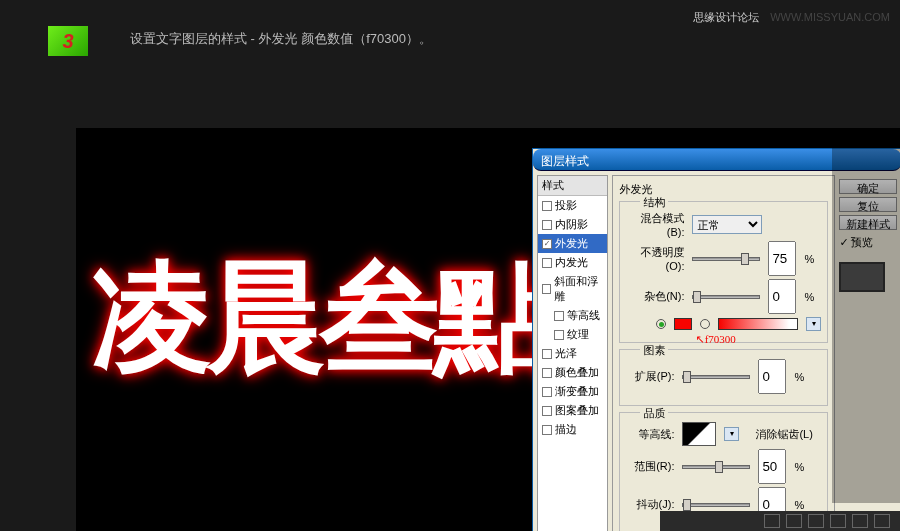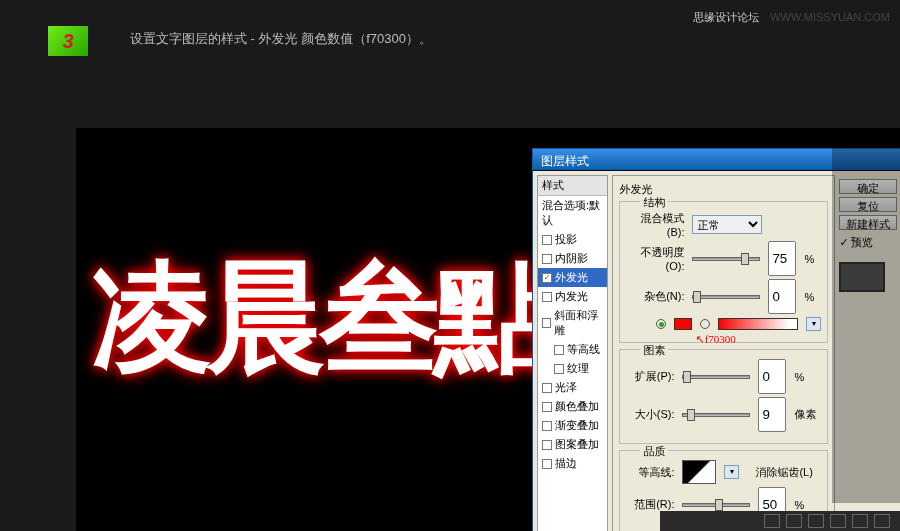--- a/index.html
+++ b/index.html
@@ -5,21 +5,21 @@
   * { box-sizing: border-box; margin: 0; padding: 0; }
   body { background: #1a1a1a; font-family: "Microsoft YaHei", sans-serif; width: 900px; height: 531px; overflow: hidden; position: relative; }
   .header-bar { position: absolute; top: 10px; right: 10px; color: #555; font-size: 11px; }
   .header-bar .site-name { color: #ccc; margin-right: 8px; }
   .header-bar .site-url { color: #444; }
   .step-badge { position: absolute; top: 26px; left: 48px; width: 40px; height: 30px; background: linear-gradient(135deg, #6fed1a, #2aa500); display: flex; align-items: center; justify-content: center; color: #d62020; font-style: italic; font-size: 20px; font-weight: bold; }
   .step-text { position: absolute; top: 30px; left: 130px; color: #bbb; font-size: 13px; }
   .canvas-area { position: absolute; top: 128px; left: 76px; right: 0; bottom: 0; background: #000; }
   .glow-text { color: #fff; font-size: 120px; font-weight: bold; letter-spacing: -6px; text-shadow: 0 0 10px #f70300, 0 0 16px #f70300; position: absolute; top: 110px; left: 16px; white-space: nowrap; }
   .dialog { position: absolute; top: 148px; left: 532px; width: 370px; background: #ece9d8; border: 1px solid #0a5da8; font-size: 11px; color: #000; font-family: "SimSun", sans-serif; }
-  .titlebar { height: 22px; background: linear-gradient(#3a8ee6, #0a5da8); color: #fff; padding: 4px 8px; font-size: 12px; border-bottom: 1px solid #003; }
+  .titlebar { height: 22px; background: linear-gradient(#3a8ee6, #0a5da8); color: #fff; padding: 4px 8px; font-size: 12px; border-bottom: 1px solid #003; border-radius: 8px; }
   .dlg-body { display: flex; padding: 4px; gap: 4px; }
   .style-list { width: 72px; border: 1px solid #999; background: #fff; }
   .style-list .hdr { background: #e4e4e4; padding: 2px 4px; border-bottom: 1px solid #bbb; font-size: 11px; }
   .style-list .item { padding: 2px 4px; font-size: 11px; display: flex; align-items: center; gap: 3px; }
   .style-list .item.active { background: #316ac5; color: #fff; }
   .style-list .cb { width: 10px; height: 10px; border: 1px solid #777; background: #fff; display: inline-block; font-size: 8px; line-height: 8px; text-align: center; color: #555; overflow: hidden; }
   .settings-pane { flex: 1; border: 1px solid #999; padding: 6px; }
   .settings-pane .title { font-size: 11px; margin-bottom: 4px; }
   .group { border: 1px solid #bbb; padding: 6px 6px 8px; margin-bottom: 6px; position: relative; }
   .group .g-title { position: absolute; top: -7px; left: 20px; background: #ece9d8; padding: 0 3px; font-size: 11px; }
@@ -64,23 +64,20 @@
   <div class="glow-text">凌晨叁點</div>
 </div>
 
 <div class="dialog">
   <div class="titlebar">图层样式</div>
   <div class="dlg-body">
 
     <div class="style-list">
       <div class="hdr">样式</div>
       <div class="item">
-          <span>混合选项:默认</span>
-        </div>
-      <div class="item">
           <span class="cb"></span>
           <span>投影</span>
         </div>
       <div class="item">
           <span class="cb"></span>
           <span>内阴影</span>
         </div>
       <div class="item active">
           <span class="cb">✓</span>
           <span>外发光</span>
@@ -163,28 +160,20 @@
 
       <div class="group">
         <div class="g-title">图素</div>
         <div class="row">
           <span class="lbl2">扩展(P):</span>
           <div class="slider">
               <div class="thumb" style="left:0%"></div>
             </div>
           <input class="num" value="0" style="">
           <span>%</span>
-        </div>
-        <div class="row">
-          <span class="lbl2">大小(S):</span>
-          <div class="slider">
-              <div class="thumb" style="left:6%"></div>
-            </div>
-          <input class="num" value="9" style="">
-          <span>像素</span>
         </div>
       </div>
 
       <div class="group">
         <div class="g-title">品质</div>
         <div class="row">
           <span class="lbl2">等高线:</span>
           <span class="contour"></span>
           <span class="dropdown-arrow">▾</span>
           <span class="cb"></span>

